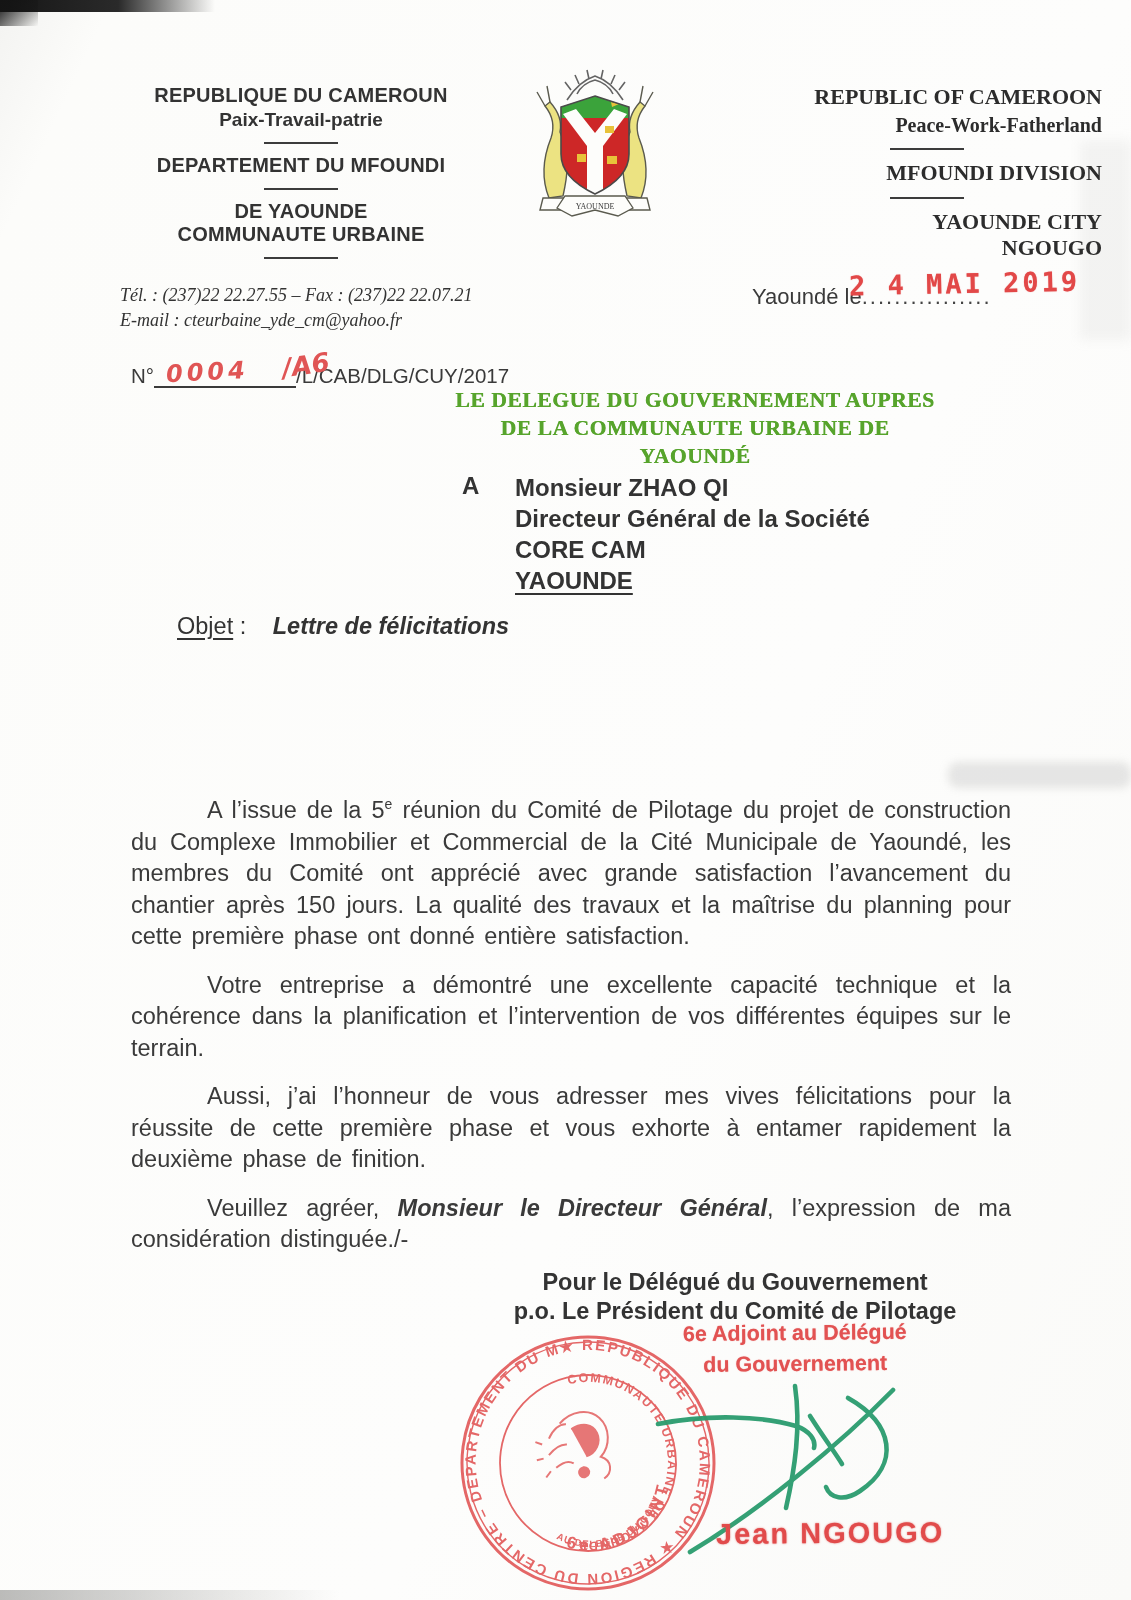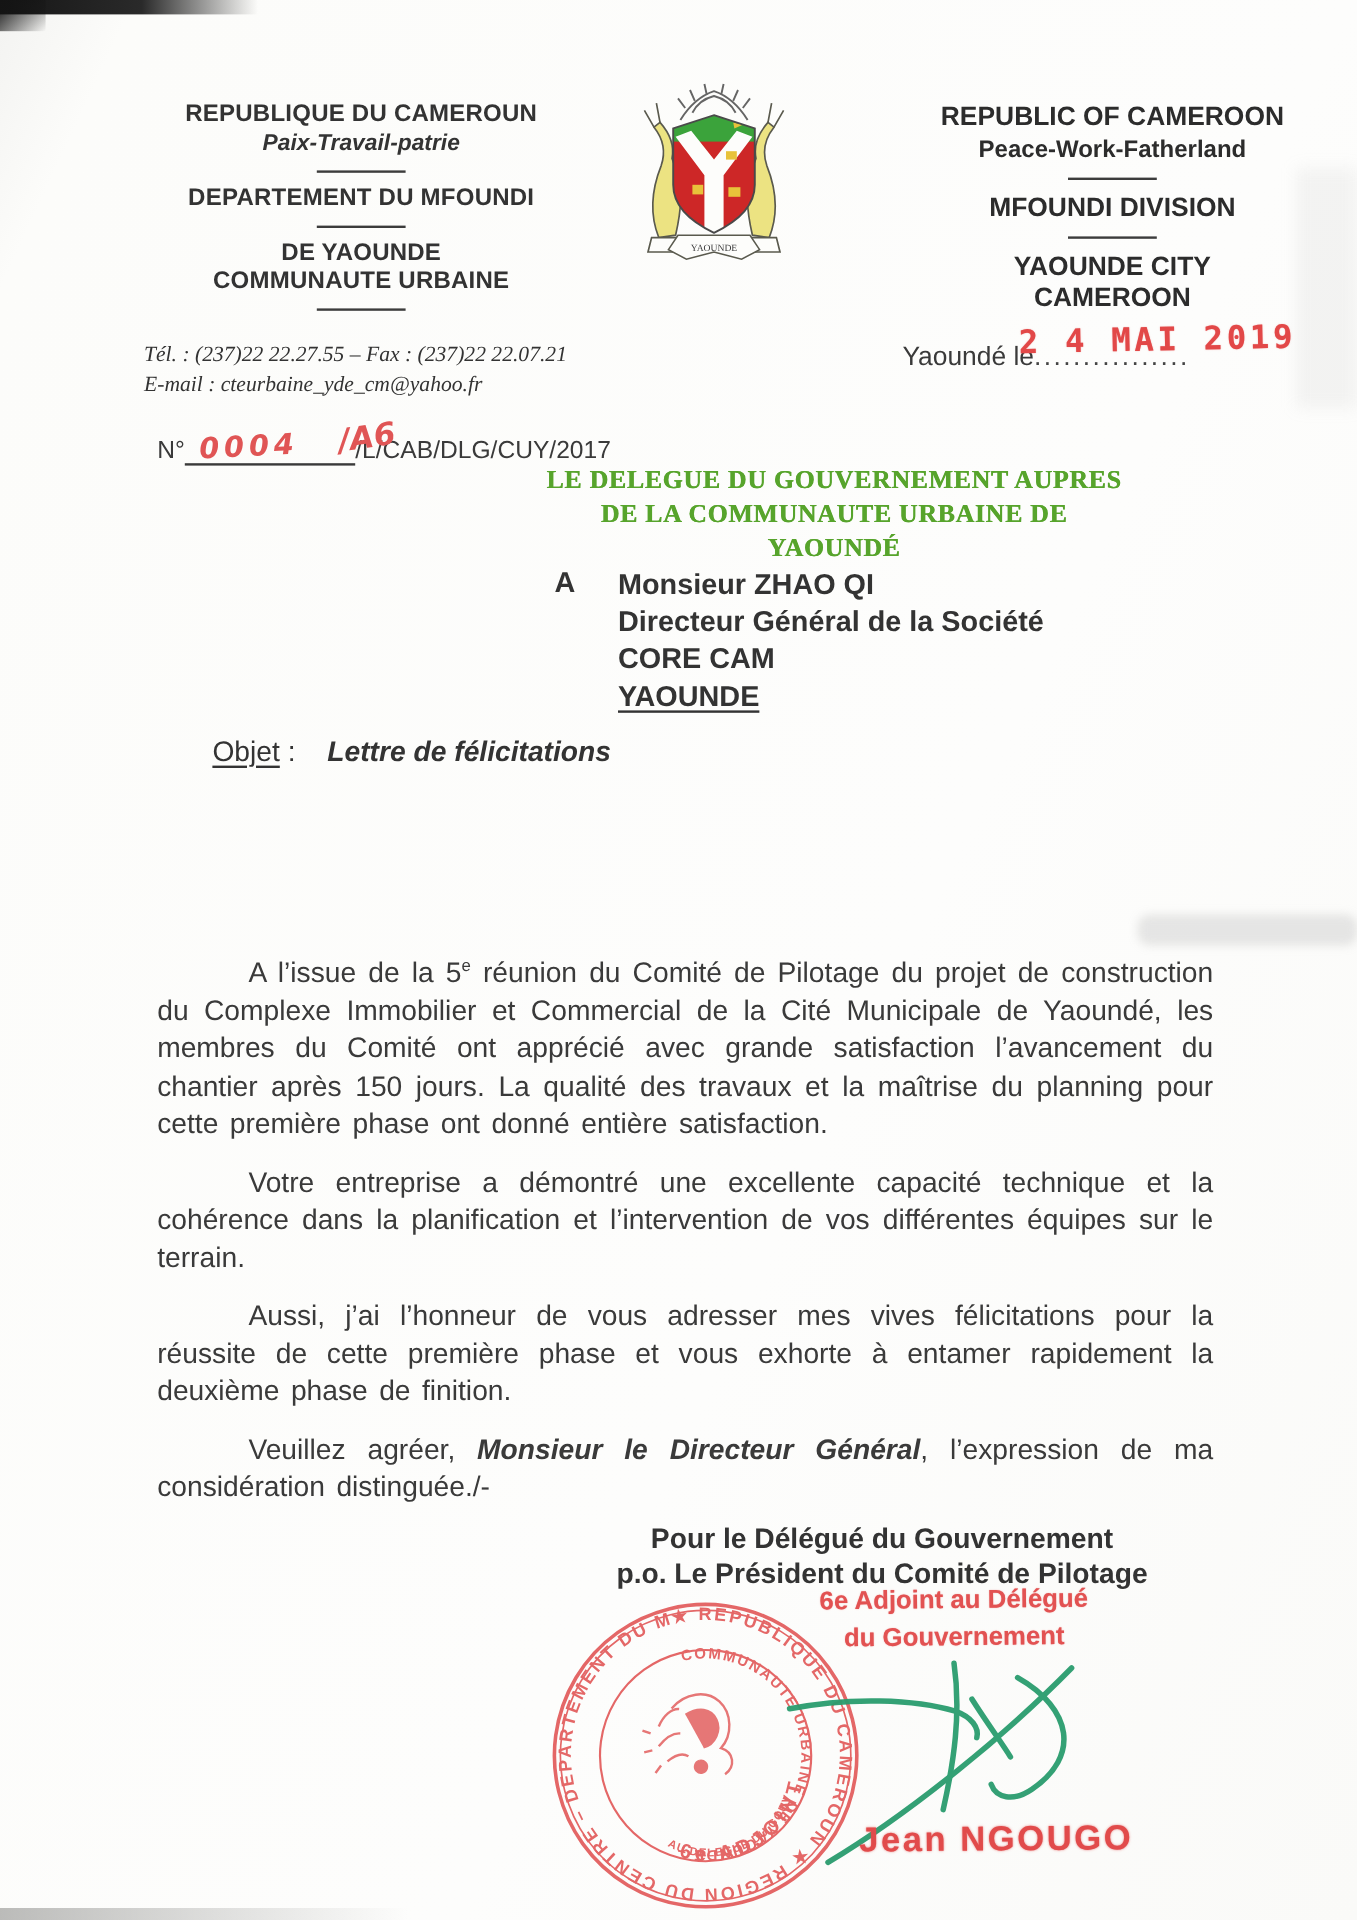--- a/index.html
+++ b/index.html
@@ -12,23 +12,23 @@
   
   .corner-mark{left:0;top:0;width:215px;height:12px;background:linear-gradient(90deg,#161616 0%,#2a2a2a 55%,rgba(40,40,40,0) 100%);}
   .corner-mark2{left:0;top:0;width:38px;height:26px;background:linear-gradient(135deg,#141414,rgba(20,20,20,0));}
   .bottom-strip{left:0;top:1590px;width:340px;height:10px;background:linear-gradient(90deg,#9f9f9d,rgba(180,180,178,0));opacity:.7;}
   .smudge1{left:948px;top:762px;width:183px;height:26px;background:rgba(150,150,150,.22);filter:blur(4px);border-radius:10px;}
   .smudge2{left:1080px;top:140px;width:51px;height:200px;background:rgba(170,170,170,.12);filter:blur(6px);}
 
   
   .hdr-left{left:118px;top:84px;width:366px;text-align:center;}
   .hdr-left .l1{font-weight:bold;font-size:20px;letter-spacing:.2px;color:#333;}
-  .hdr-left .l2{font-weight:bold;font-size:19px;margin-top:2px;color:#333;font-style:italic;}
+  .hdr-left .l2{font-weight:bold;font-size:19px;margin-top:2px;color:#333;}
   .divider{width:74px;height:0;border-top:2.5px solid #3c3c3c;margin:11px auto 10px auto;}
-  .hdr-right{left:752px;top:84px;width:350px;text-align:center;font-family:Liberation Sans, sans-serif;}
+  .hdr-right{left:752px;top:84px;width:350px;text-align:right;font-family:Liberation Serif, serif;}
   .hdr-right .l1{font-weight:bold;font-size:22px;color:#2c2c2c;}
   .hdr-right .l2{font-weight:bold;font-size:20px;margin-top:4px;color:#2c2c2c;}
   .contact{left:120px;top:283px;width:420px;text-align:left;font-family:"Liberation Serif",serif;font-style:italic;font-size:18px;line-height:25px;color:#333;}
   .dateline{left:752px;top:284px;width:360px;font-size:22px;color:#3a3a3a;}
   .dateline .dots{letter-spacing:2px;color:#444;}
   .date-stamp{left:849px;top:268px;font-family:"DejaVu Sans Mono",monospace;font-weight:bold;font-size:27px;color:#e24848;letter-spacing:3px;transform:rotate(-1.2deg);text-shadow:0 0 1px rgba(226,72,72,.55);}
 
   
   .refline{left:131px;top:362px;font-size:20.5px;color:#3a3a3a;}
   .ref-underline{display:inline-block;width:142px;border-bottom:2px solid #3a3a3a;position:relative;height:24px;vertical-align:bottom;}
@@ -130,21 +130,21 @@
     </svg>
   </div>
 
   <div class="abs hdr-right">
     <div class="l1">REPUBLIC OF CAMEROON</div>
     <div class="l2">Peace-Work-Fatherland</div>
     <div class="divider"></div>
     <div class="l1">MFOUNDI DIVISION</div>
     <div class="divider"></div>
     <div class="l1">YAOUNDE CITY</div>
-    <div class="l1">CAMEROON</div>
+    <div class="l1">NGOUGO</div>
   </div>
 
   <div class="abs dateline">
     <span>Yaoundé le</span><span class="dots">................</span>
   </div>
   <div class="abs date-stamp">2 4 MAI 2019</div>
 
   <div class="abs refline">
     <span>N°</span><span class="ref-underline"><span class="ref-hand">0004</span><span class="ref-hand2">/A6</span></span><span>/L/CAB/DLG/CUY/2017</span>
   </div>

